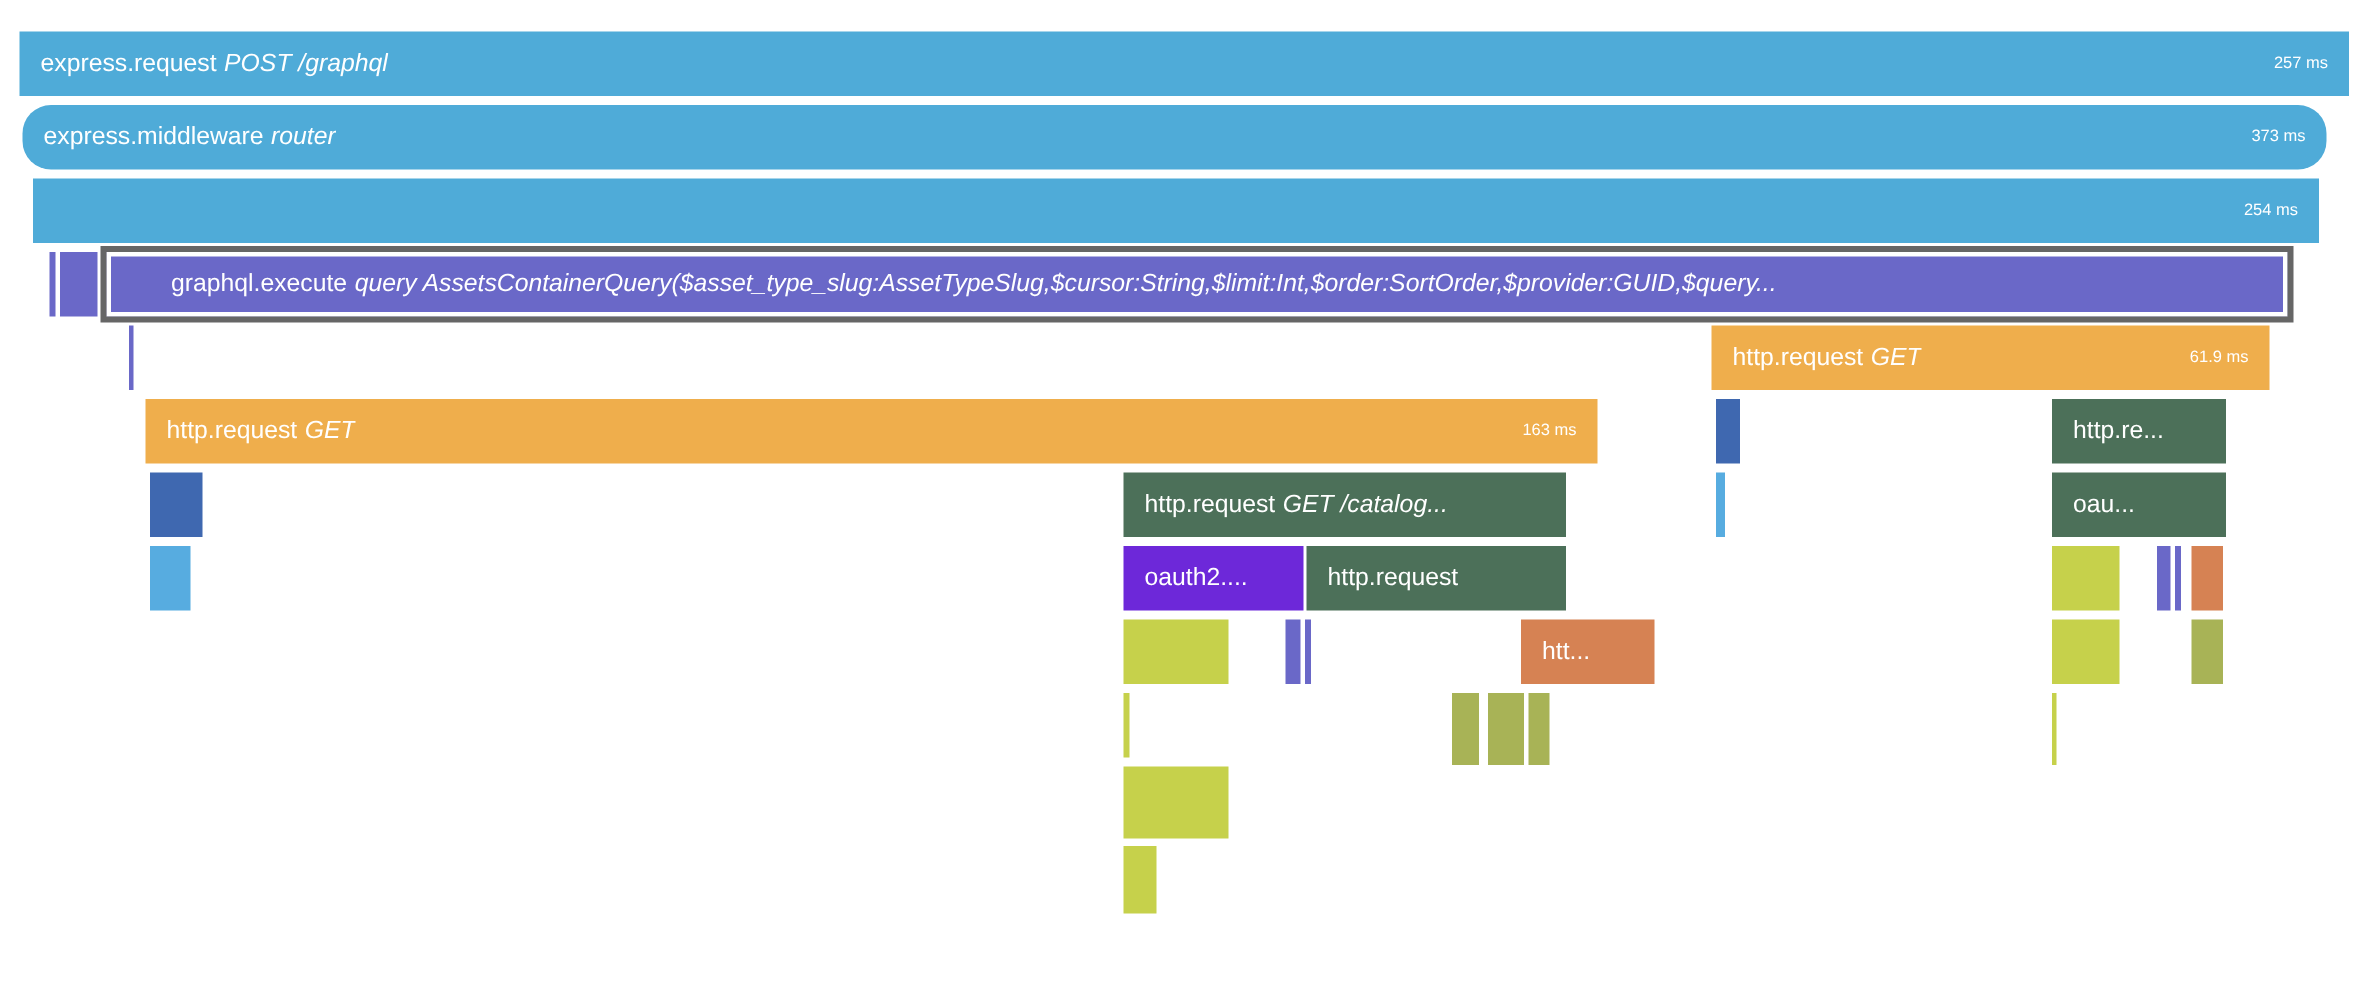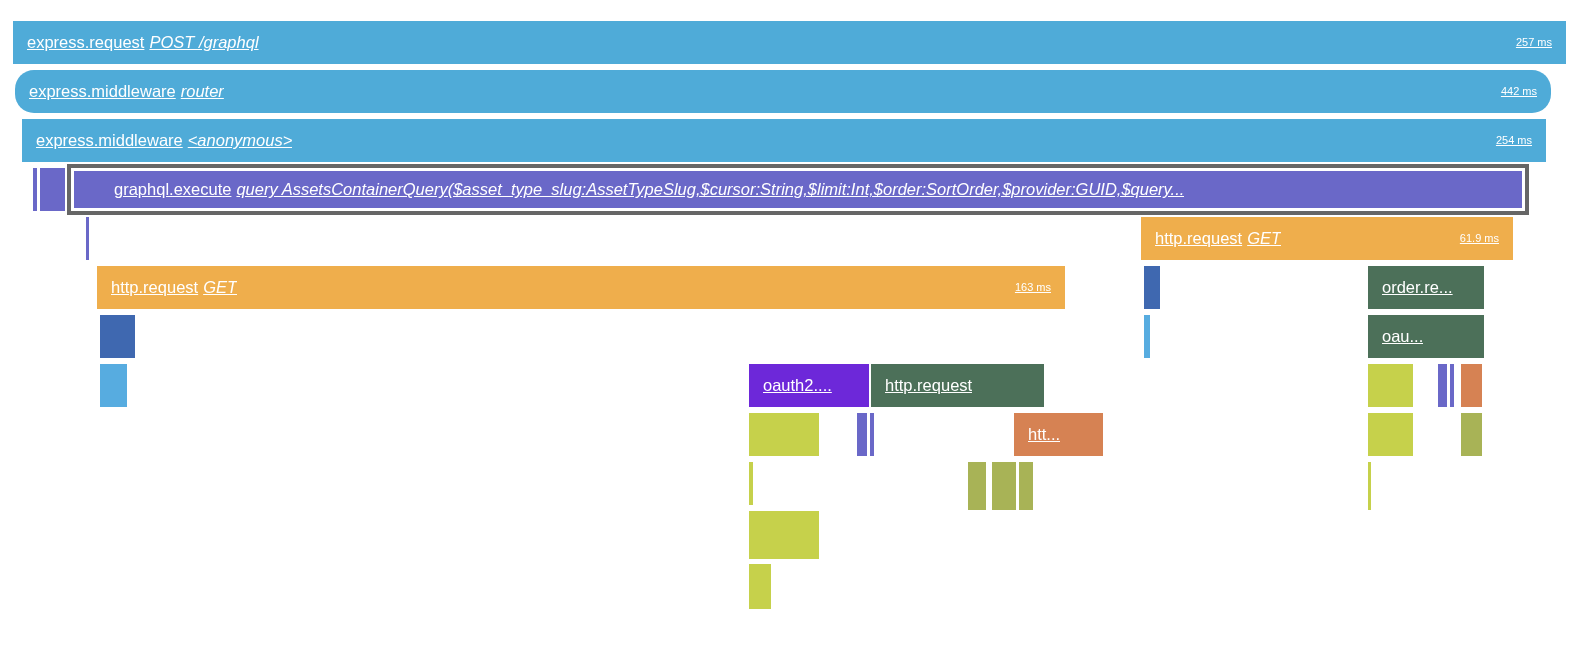--- a/index.html
+++ b/index.html
@@ -22,21 +22,20 @@
     position: absolute;
     box-sizing: border-box;
     display: flex;
     align-items: center;
     overflow: hidden;
     white-space: nowrap;
     color: #ffffff;
     font-size: 16.5px;
     line-height: 1;
     padding: 0 14px;
-    text-decoration: underline;
   }
   .span .lbl {
     overflow: hidden;
     text-overflow: clip;
     white-space: nowrap;
   }
   .span .op {
     font-weight: 400;
   }
   .span .res {
@@ -64,45 +63,47 @@
 </head>
 <body>
 
 <div id="flamegraph">
     <div class="span" style="left: 13px; top: 21px; width: 1553px; height: 43px; background: rgb(79, 171, 216);">
       <span class="lbl"><span class="op">express.request</span><span class="res">POST /graphql</span></span>
       <span class="dur">257 ms</span>
     </div>
     <div class="span" style="left: 15px; top: 70px; width: 1536px; height: 43px; background: rgb(79, 171, 216); border-radius: 19px;">
       <span class="lbl"><span class="op">express.middleware</span><span class="res">router</span></span>
-      <span class="dur">442 ms</span>
+      <span class="dur">373 ms</span>
     </div>
     <div class="span" style="left: 22px; top: 119px; width: 1524px; height: 43px; background: rgb(79, 171, 216);">
-      <span class="lbl"><span class="op">express.middleware</span><span class="res">&lt;anonymous&gt;</span></span>
       <span class="dur">254 ms</span>
     </div>
     <div class="span tiny" style="left: 33px; top: 168px; width: 4px; height: 43px; background: rgb(106, 104, 200);"></div>
     <div class="span tiny" style="left: 40px; top: 168px; width: 25px; height: 43px; background: rgb(106, 104, 200);"></div>
     <div class="span selected" style="left: 71px; top: 168px; width: 1454px; height: 43px; background: rgb(106, 104, 200); padding-left: 40px;">
       <span class="lbl"><span class="op">graphql.execute</span><span class="res">query AssetsContainerQuery($asset_type_slug:AssetTypeSlug,$cursor:String,$limit:Int,$order:SortOrder,$provider:GUID,$query...</span></span>
     </div>
     <div class="span tiny" style="left: 86px; top: 217px; width: 3px; height: 43px; background: rgb(106, 104, 200);"></div>
     <div class="span" style="left: 1141px; top: 217px; width: 372px; height: 43px; background: rgb(239, 174, 76);">
       <span class="lbl"><span class="op">http.request</span><span class="res">GET</span></span>
       <span class="dur">61.9 ms</span>
     </div>
     <div class="span" style="left: 97px; top: 266px; width: 968px; height: 43px; background: rgb(239, 174, 76);">
       <span class="lbl"><span class="op">http.request</span><span class="res">GET</span></span>
       <span class="dur">163 ms</span>
     </div>
     <div class="span tiny" style="left: 1144px; top: 266px; width: 16px; height: 43px; background: rgb(63, 104, 176);"></div>
     <div class="span" style="left: 1368px; top: 266px; width: 116px; height: 43px; background: rgb(76, 112, 89);">
-      <span class="lbl"><span class="op">order.re...</span></span>
+      <span class="lbl"><span class="op">http.re...</span></span>
     </div>
     <div class="span tiny" style="left: 100px; top: 315px; width: 35px; height: 43px; background: rgb(63, 104, 176);"></div>
+    <div class="span" style="left: 749px; top: 315px; width: 295px; height: 43px; background: rgb(76, 112, 89);">
+      <span class="lbl"><span class="op">http.request</span><span class="res">GET /catalog...</span></span>
+    </div>
     <div class="span tiny" style="left: 1144px; top: 315px; width: 6px; height: 43px; background: rgb(87, 172, 224);"></div>
     <div class="span" style="left: 1368px; top: 315px; width: 116px; height: 43px; background: rgb(76, 112, 89); text-align: center;">
       <span class="lbl"><span class="op">oau...</span></span>
     </div>
     <div class="span tiny" style="left: 100px; top: 364px; width: 27px; height: 43px; background: rgb(87, 172, 224);"></div>
     <div class="span" style="left: 749px; top: 364px; width: 120px; height: 43px; background: #6d28d9;">
       <span class="lbl"><span class="op">oauth2....</span></span>
     </div>
     <div class="span" style="left: 871px; top: 364px; width: 173px; height: 43px; background: rgb(76, 112, 89);">
       <span class="lbl"><span class="op">http.request</span></span>

